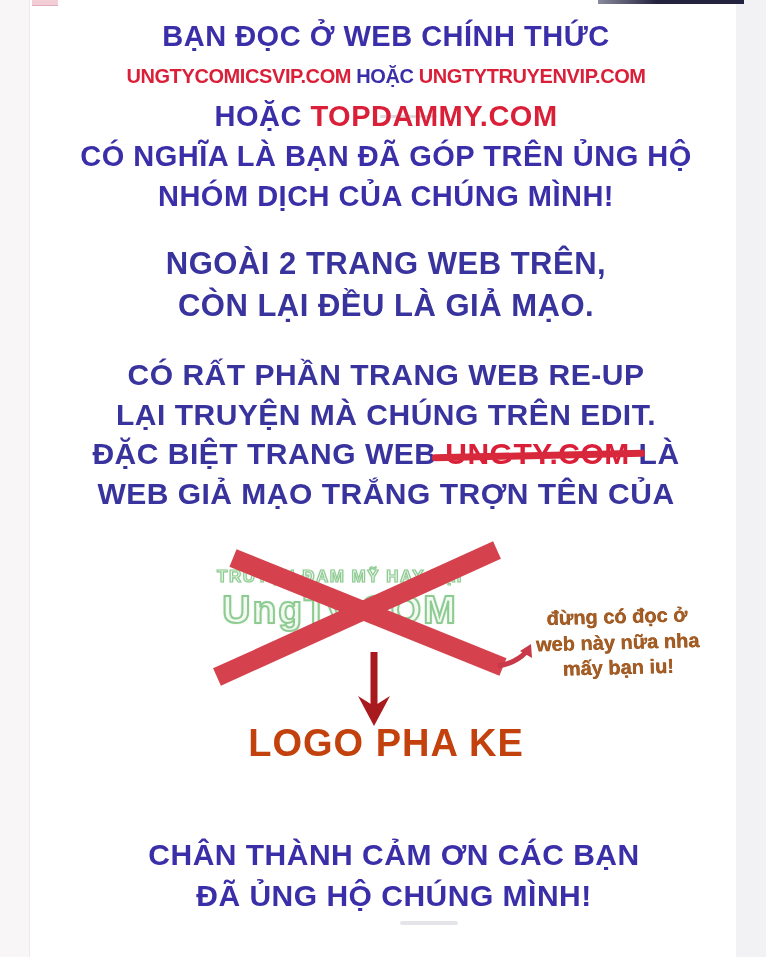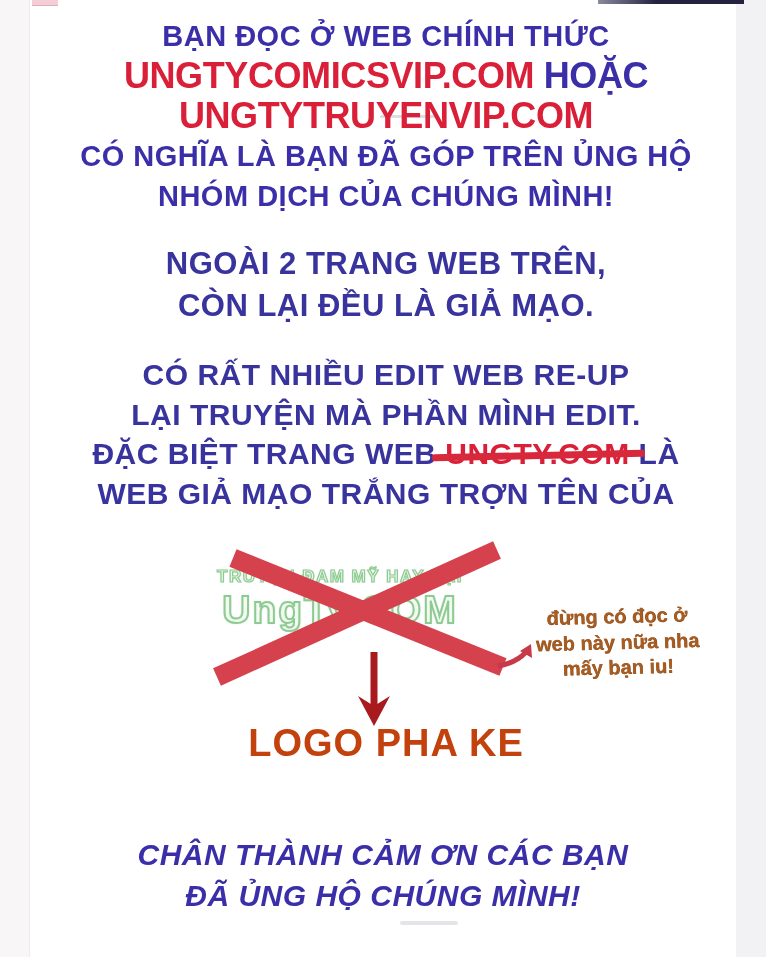--- a/index.html
+++ b/index.html
@@ -24,21 +24,21 @@
                    background:#e5e4e8; border-radius:2px; }
 
   .comic { font-weight:700; letter-spacing:.5px; text-align:center; }
 
   .blue { color:#3b2fa9; }
   .navy { color:#39339e; }
   .red  { color:#da1f38; }
 
   .header-block { position:absolute; left:36px; top:16px; width:700px; }
   .header-block .h-line { font-size:29px; line-height:40px; }
-  .header-block .h-line.sites { font-size:36px; letter-spacing:-0.4px; }
+  .header-block .h-line.sites { font-size:20px; letter-spacing:-0.4px; }
 
   .fake-site { position:relative; display:inline-block; color:#da1f38; }
   .fake-site::after { content:""; position:absolute; left:-13px; right:-15px; top:46%;
                       height:7px; background:#d8283c; border-radius:3px;
                       transform:rotate(-1.2deg); }
 
   .notice-block  { position:absolute; left:36px; top:243px; width:700px; }
   .notice-block .b-line { font-size:31px; line-height:42px;text-align:center; }
 
   .warning-block { position:absolute; left:36px; top:355px; width:700px; }
@@ -56,21 +56,21 @@
   .cross-svg { position:absolute; left:180px; top:540px; width:380px; height:150px; }
   .down-arrow-svg { position:absolute; left:352px; top:648px; width:44px; height:84px; }
 
   .hand-note { position:absolute; left:515px; top:604px; width:205px; text-align:center;
                transform:rotate(-1.5deg); font-weight:700; font-size:20px; line-height:25.5px;
                color:#a55d23; text-shadow:0.4px 0.4px 0 #8e4c1c; }
 
   .fake-label { position:absolute; left:36px; top:722px; width:700px; text-align:center;
                 font-weight:700; font-size:38px; letter-spacing:1px; color:#c2410c; }
 
-  .footer-block { position:absolute; left:33px; top:834px; width:700px;font-style:italic; }
+  .footer-block { position:absolute; left:44px; top:834px; width:700px; }
   .footer-block .f-line { font-size:30px; line-height:41px; }
 </style>
 </head>
 <body>
 
 <div class="page">
 
   <div class="margin-strip-left"></div>
   <div class="margin-strip-right"></div>
   <div class="top-navy-line"></div>
@@ -78,32 +78,36 @@
   <div class="gray-streak-1"></div>
   <div class="gray-streak-2"></div>
 
   <div class="header-block comic">
     <div class="h-line blue">BẠN ĐỌC Ở WEB CHÍNH THỨC</div>
     <div class="h-line sites">
       <span class="red">UNGTYCOMICSVIP.COM</span>
       <span class="blue">HOẶC</span>
       <span class="red">UNGTYTRUYENVIP.COM</span>
     </div>
+    <div class="h-line">
+      <span class="blue">HOẶC</span>
+      <span class="red">TOPDAMMY.COM</span>
+    </div>
     <div class="h-line blue">CÓ NGHĨA LÀ BẠN ĐÃ GÓP TRÊN ỦNG HỘ</div>
     <div class="h-line blue">NHÓM DỊCH CỦA CHÚNG MÌNH!</div>
   </div>
 
   <div class="notice-block comic navy">
     <div class="b-line">NGOÀI 2 TRANG WEB TRÊN,</div>
     <div class="b-line">CÒN LẠI ĐỀU LÀ GIẢ MẠO.</div>
   </div>
 
   <div class="warning-block comic navy">
-    <div class="b-line">CÓ RẤT NHIỀU EDIT WEB RE-UP</div>
-    <div class="b-line">LẠI TRUYỆN MÀ PHẦN MÌNH EDIT.</div>
+    <div class="b-line">CÓ RẤT PHẦN TRANG WEB RE-UP</div>
+    <div class="b-line">LẠI TRUYỆN MÀ CHÚNG TRÊN EDIT.</div>
     <div class="b-line">
       <span>ĐẶC BIỆT TRANG WEB</span>
       <span class="fake-site">UNGTY.COM</span>
       <span>LÀ</span>
     </div>
     <div class="b-line">WEB GIẢ MẠO TRẮNG TRỢN TÊN CỦA</div>
   </div>
 
   <div class="fake-logo">
     <div class="tagline">TRUYỆN ĐAM MỸ HAY TẠI</div>

